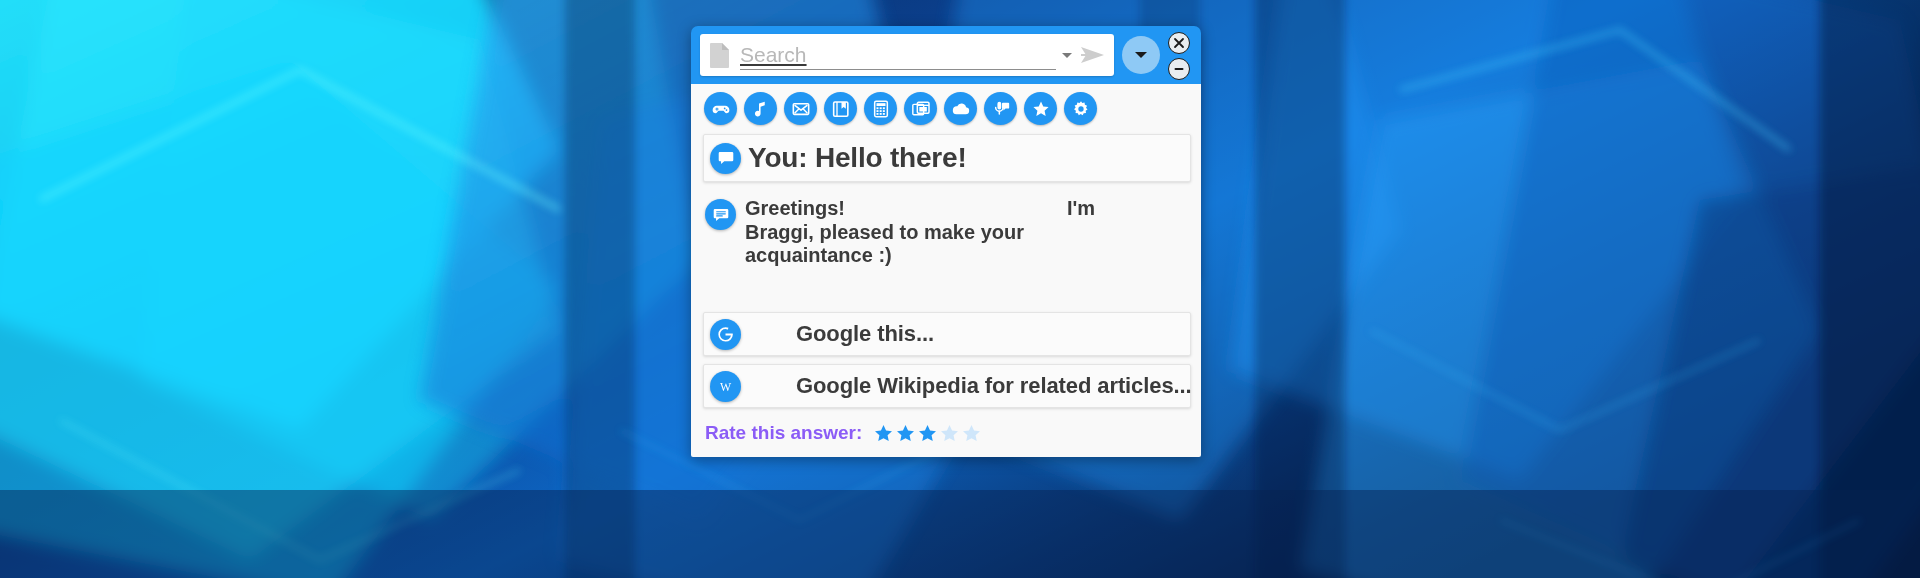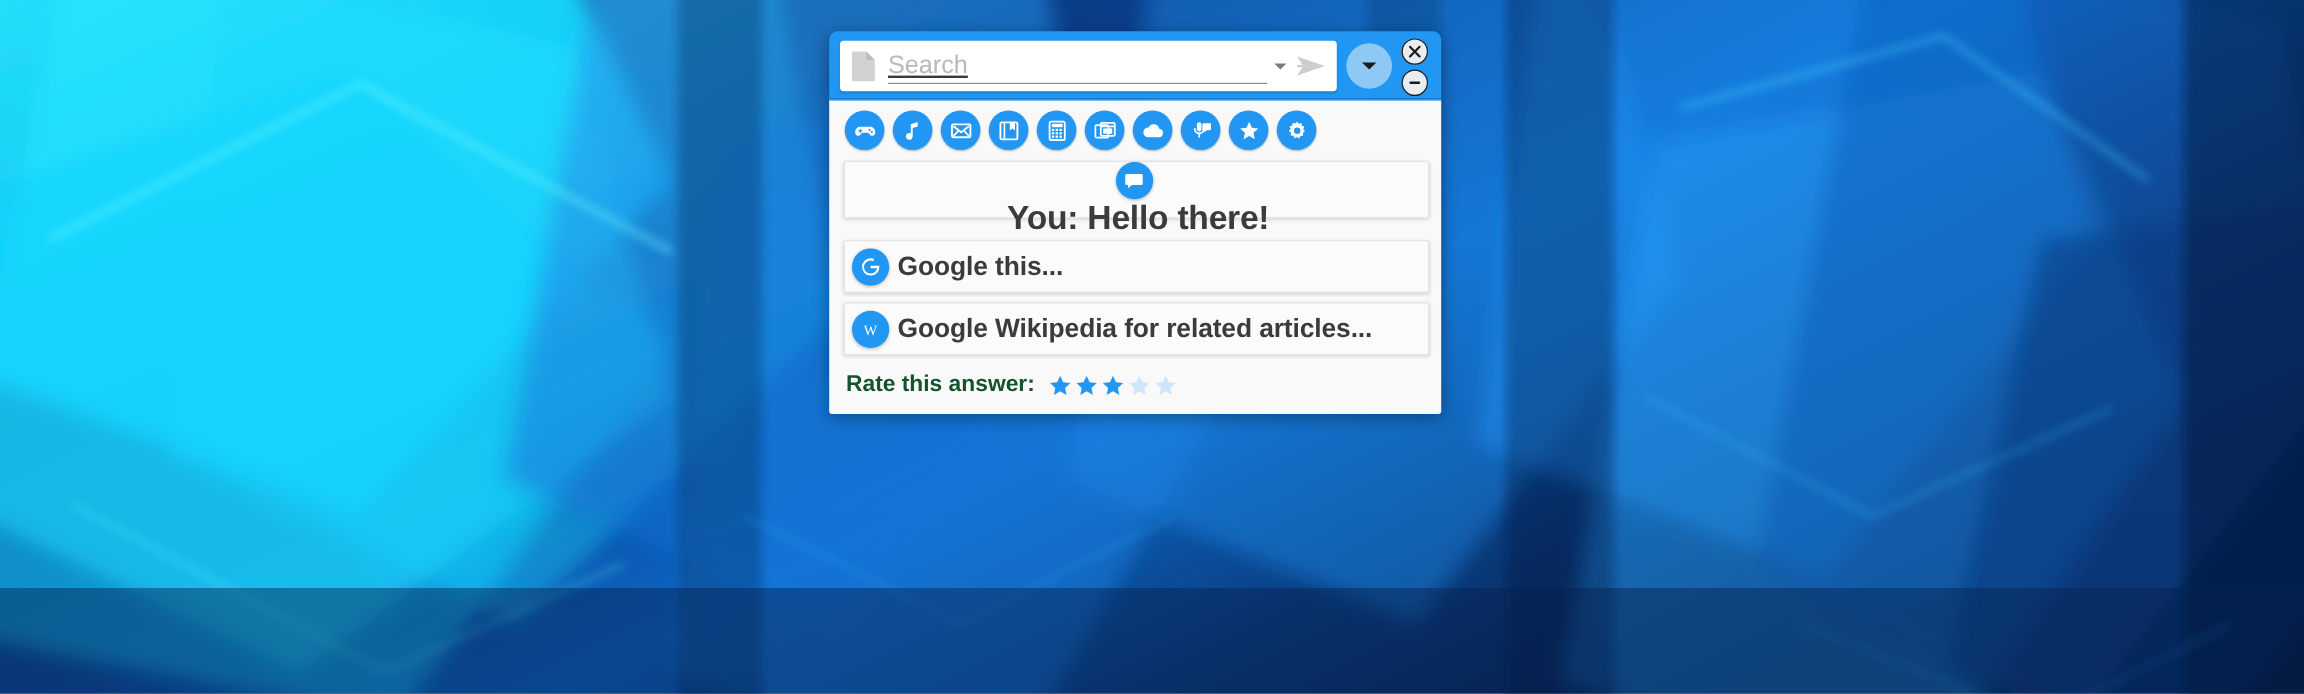--- a/index.html
+++ b/index.html
@@ -153,21 +153,20 @@
     margin: 2px 10px 0 12px;
     background: #fbfbfb;
     border: 1px solid #e4e4e4;
     border-radius: 2px;
     box-shadow: 0 1px 3px rgba(0,0,0,0.13);
     height: 48px;
     display: flex;
     align-items: center;
     padding: 0 10px 0 6px;
     cursor: pointer;
-    flex-direction: column;
   }
   .avatar {
     width: 31px; height: 31px;
     border-radius: 50%;
     background: #2196f3;
     display: flex; align-items: center; justify-content: center;
     flex: 0 0 auto;
     box-shadow: 0 1px 3px rgba(0,0,0,0.28);
   }
   .avatar svg { width: 18px; height: 18px; }
@@ -219,20 +218,21 @@
     margin: 0 10px 0 12px;
     background: #fbfbfb;
     border: 1px solid #e4e4e4;
     border-radius: 2px;
     box-shadow: 0 1px 3px rgba(0,0,0,0.13);
     height: 44px;
     display: flex;
     align-items: center;
     padding: 0 10px 0 6px;
     cursor: pointer;
+    gap: 48px;
   }
   .action-row + .action-row { margin-top: 8px; }
   .action-row .avatar svg { width: 19px; height: 19px; }
   .action-text {
     font-size: 22px;
     font-weight: bold;
     color: #3b3b3b;
     margin-left: 7px;
     white-space: nowrap;
     letter-spacing: -0.1px;
@@ -240,21 +240,21 @@
 
   
   .rate-row {
     display: flex;
     align-items: center;
     padding: 14px 12px 13px 14px;
   }
   .rate-label {
     font-size: 19px;
     font-weight: bold;
-    color: #14532d;
+    color: #8b5cf6;
     margin-right: 11px;
   }
   .stars { display: flex; gap: 1px; align-items: center; }
   .star { width: 21px; height: 21px; cursor: pointer; }
 
   .gap-18 { height: 18px; }
 </style>
 </head>
 <body>
 
@@ -468,20 +468,40 @@
 
       <div class="q-row">
         <div class="avatar">
           <svg viewBox="0 0 20 20">
             <path d="M3.2 3.4h13.6a1.3 1.3 0 0 1 1.3 1.3v7.6a1.3 1.3 0 0 1-1.3 1.3H8.1l-3.6 3v-3H3.2a1.3 1.3 0 0 1-1.3-1.3V4.7a1.3 1.3 0 0 1 1.3-1.3z" fill="#fff"></path>
           </svg>
         </div>
         <div class="q-text">You: Hello there!</div>
       </div>
 
+      <div class="answer-row">
+        <div class="answer-avatar">
+          <svg viewBox="0 0 20 20">
+            <path d="M3.2 3.4h13.6a1.3 1.3 0 0 1 1.3 1.3v7.6a1.3 1.3 0 0 1-1.3 1.3H8.1l-3.6 3v-3H3.2a1.3 1.3 0 0 1-1.3-1.3V4.7a1.3 1.3 0 0 1 1.3-1.3z" fill="#fff"></path>
+            <g stroke="#2196f3" stroke-width="1.25" stroke-linecap="round">
+              <path d="M5.2 6.4h9.6"></path>
+              <path d="M5.2 8.7h9.6"></path>
+              <path d="M5.2 11h6.2"></path>
+            </g>
+          </svg>
+        </div>
+        <div class="answer-text">
+          <div class="line1">
+            <span>Greetings!</span>
+            <span>I'm</span>
+          </div>
+          <div>Braggi, pleased to make your</div>
+          <div>acquaintance :)</div>
+        </div>
+      </div>
 
       <div class="gap-18"></div>
 
       <div class="action-row">
         <div class="avatar">
           <svg viewBox="0 0 20 20">
             <path d="M10 4.2a5.8 5.8 0 1 0 5.7 6.9h-5.7v-2.1h7.6a6.6 6.6 0 0 1 .1 1.2A7.6 7.6 0 1 1 10 2.3a7.2 7.2 0 0 1 3.2.7l-1 1.9a5.3 5.3 0 0 0-2.2-.7z" fill="#fff"></path>
           </svg>
         </div>
         <div class="action-text">Google this...</div>

